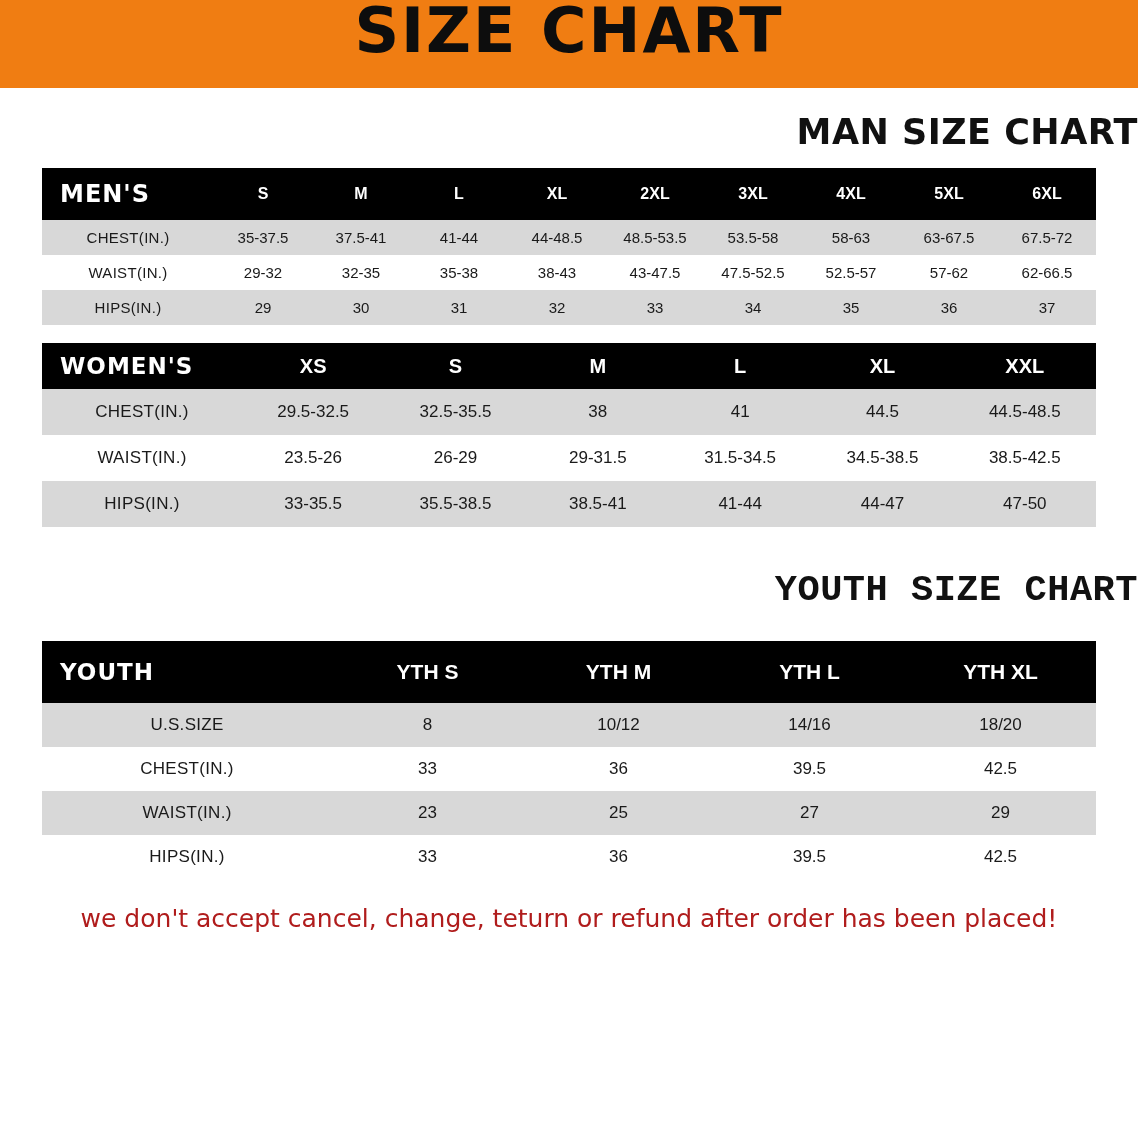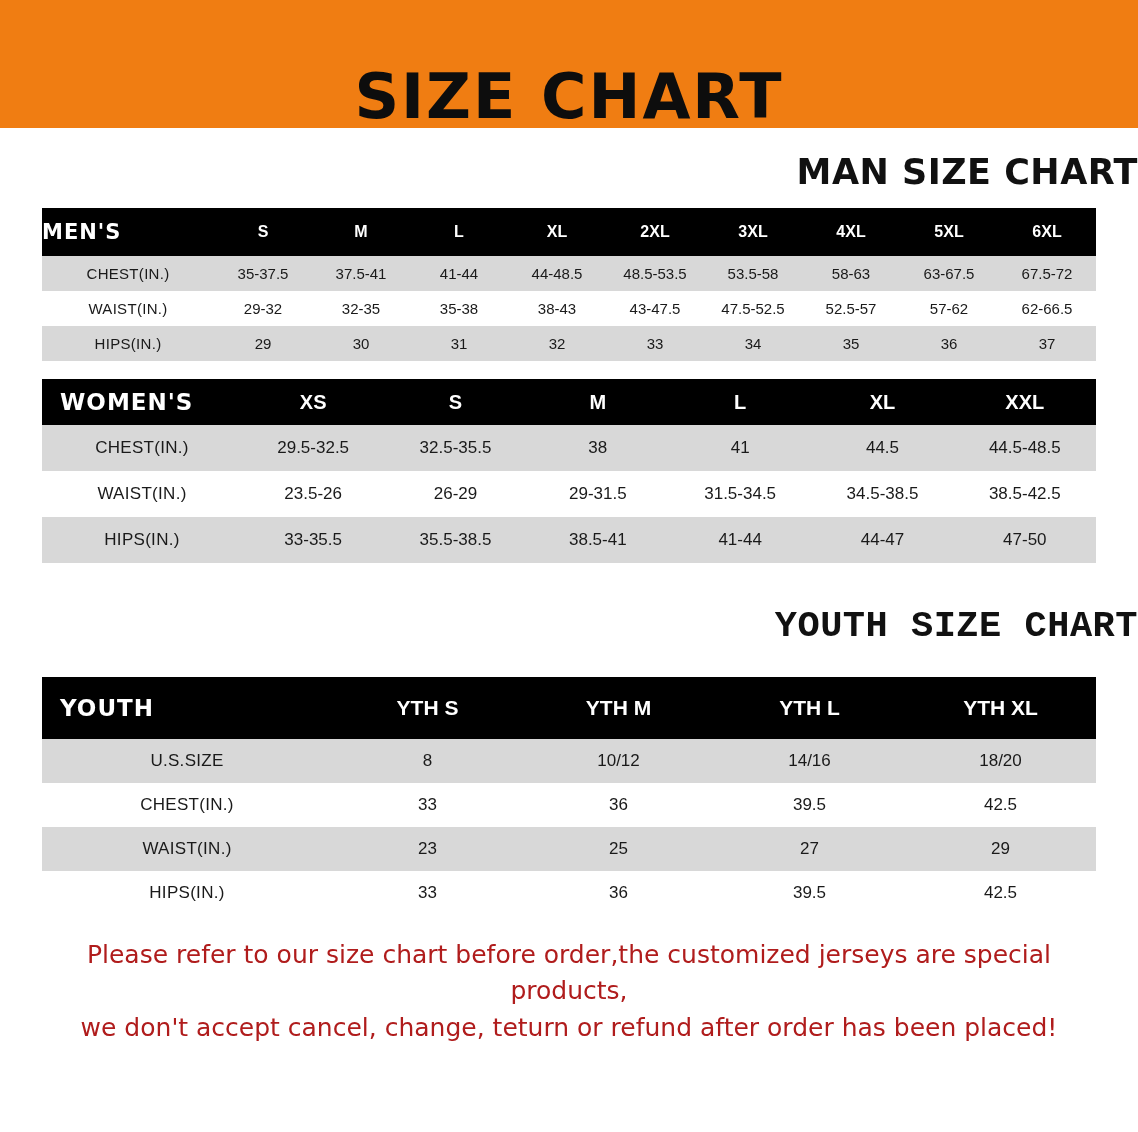--- a/index.html
+++ b/index.html
@@ -15,24 +15,24 @@
   }
   .page {
     position: relative;
     width: 1138px;
     height: 1132px;
     background: #ffffff;
   }
 
   
   .banner {
-    height: 128px;
+    height: 88px;
     background: #f07d12;
     display: flex;
-    align-items: flex-end;
+    align-items: flex-start;
     justify-content: center;
   }
   .banner-title {
     font-family: "DejaVu Sans", sans-serif;
     font-weight: bold;
     font-size: 62px;
     letter-spacing: 2px;
     color: #0d0d0d;
     line-height: 1;
   }
@@ -83,21 +83,21 @@
   table.size-table tbody td.rowlabel {
     text-align: center;
     letter-spacing: 0.3px;
   }
   .stripe-dark { background: #d8d8d8; }
   .stripe-light { background: #ffffff; }
 
   
   #men-table { margin-top: 16px; }
   #men-table thead th { font-size: 16px; padding: 12px 0; }
-  #men-table thead th.rowlabel { font-size: 21px; }
+  #men-table thead th.rowlabel { font-size: 24px; padding-left: 18px; }
   #men-table tbody td { font-size: 15px; padding: 9px 0; }
   #men-table tbody td.rowlabel { font-size: 15px; }
   #men-table col.c0 { width: 172px; }
 
   
   #women-table { margin-top: 18px; }
   #women-table thead th { font-size: 20px; padding: 10px 0; }
   #women-table thead th.rowlabel { font-size: 23px; padding-left: 18px; }
   #women-table tbody td { font-size: 17px; padding: 13px 0; }
   #women-table col.c0 { width: 200px; }
@@ -281,17 +281,16 @@
           <td>33</td>
           <td>36</td>
           <td>39.5</td>
           <td>42.5</td>
         </tr>
       </tbody>
     </table>
   </div>
 
   <div class="note">
-    <span class="note-line">Please refer to our size chart before order,the customized jerseys are special products,</span>
     <span class="note-line">we don't accept cancel, change, teturn or refund after order has been placed!</span>
   </div>
 
 </div>
 
 </body></html>

